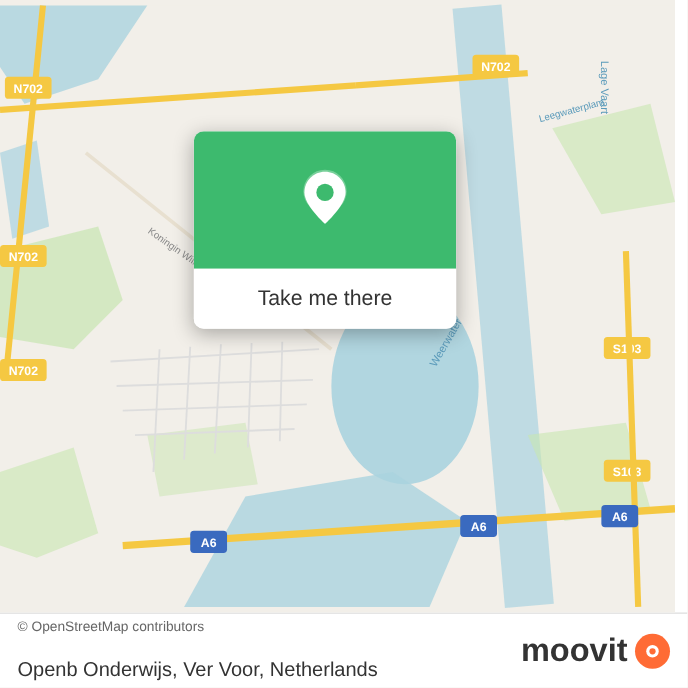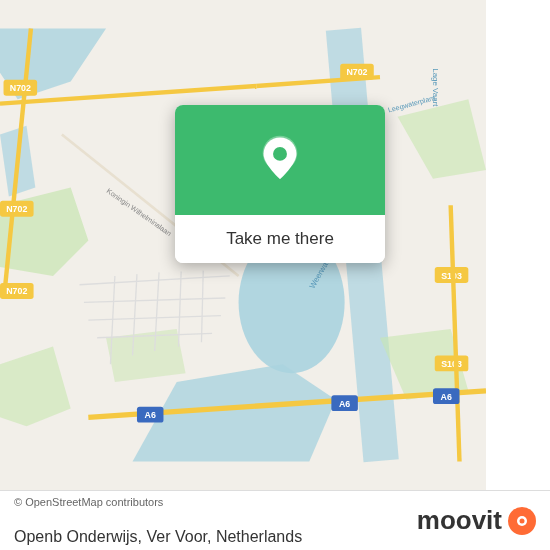--- a/index.html
+++ b/index.html
@@ -5,21 +5,21 @@
     * { margin: 0; padding: 0; box-sizing: border-box; }
     body {
       width: 550px;
       height: 550px;
       overflow: hidden;
       font-family: Arial, sans-serif;
       position: relative;
     }
 
     #map-container {
-      width: 486px;
+      width: 540px;
       height: 490px;
       position: relative;
       overflow: hidden;
       background-color: #f2efe9;
     }
 
     
     #map-svg {
       position: absolute;
       top: 0; left: 0;
@@ -30,21 +30,20 @@
     #popup-card {
       position: absolute;
       top: 105px;
       left: 155px;
       width: 210px;
       background: white;
       border-radius: 8px;
       box-shadow: 0 4px 16px rgba(0,0,0,0.3);
       overflow: hidden;
       z-index: 10;
-      margin-left: 20px;
     }
 
     #popup-card::after {
       content: '';
       position: absolute;
       bottom: -12px;
       left: 50%;
       transform: translateX(-50%);
       border-left: 10px solid transparent;
       border-right: 10px solid transparent;

